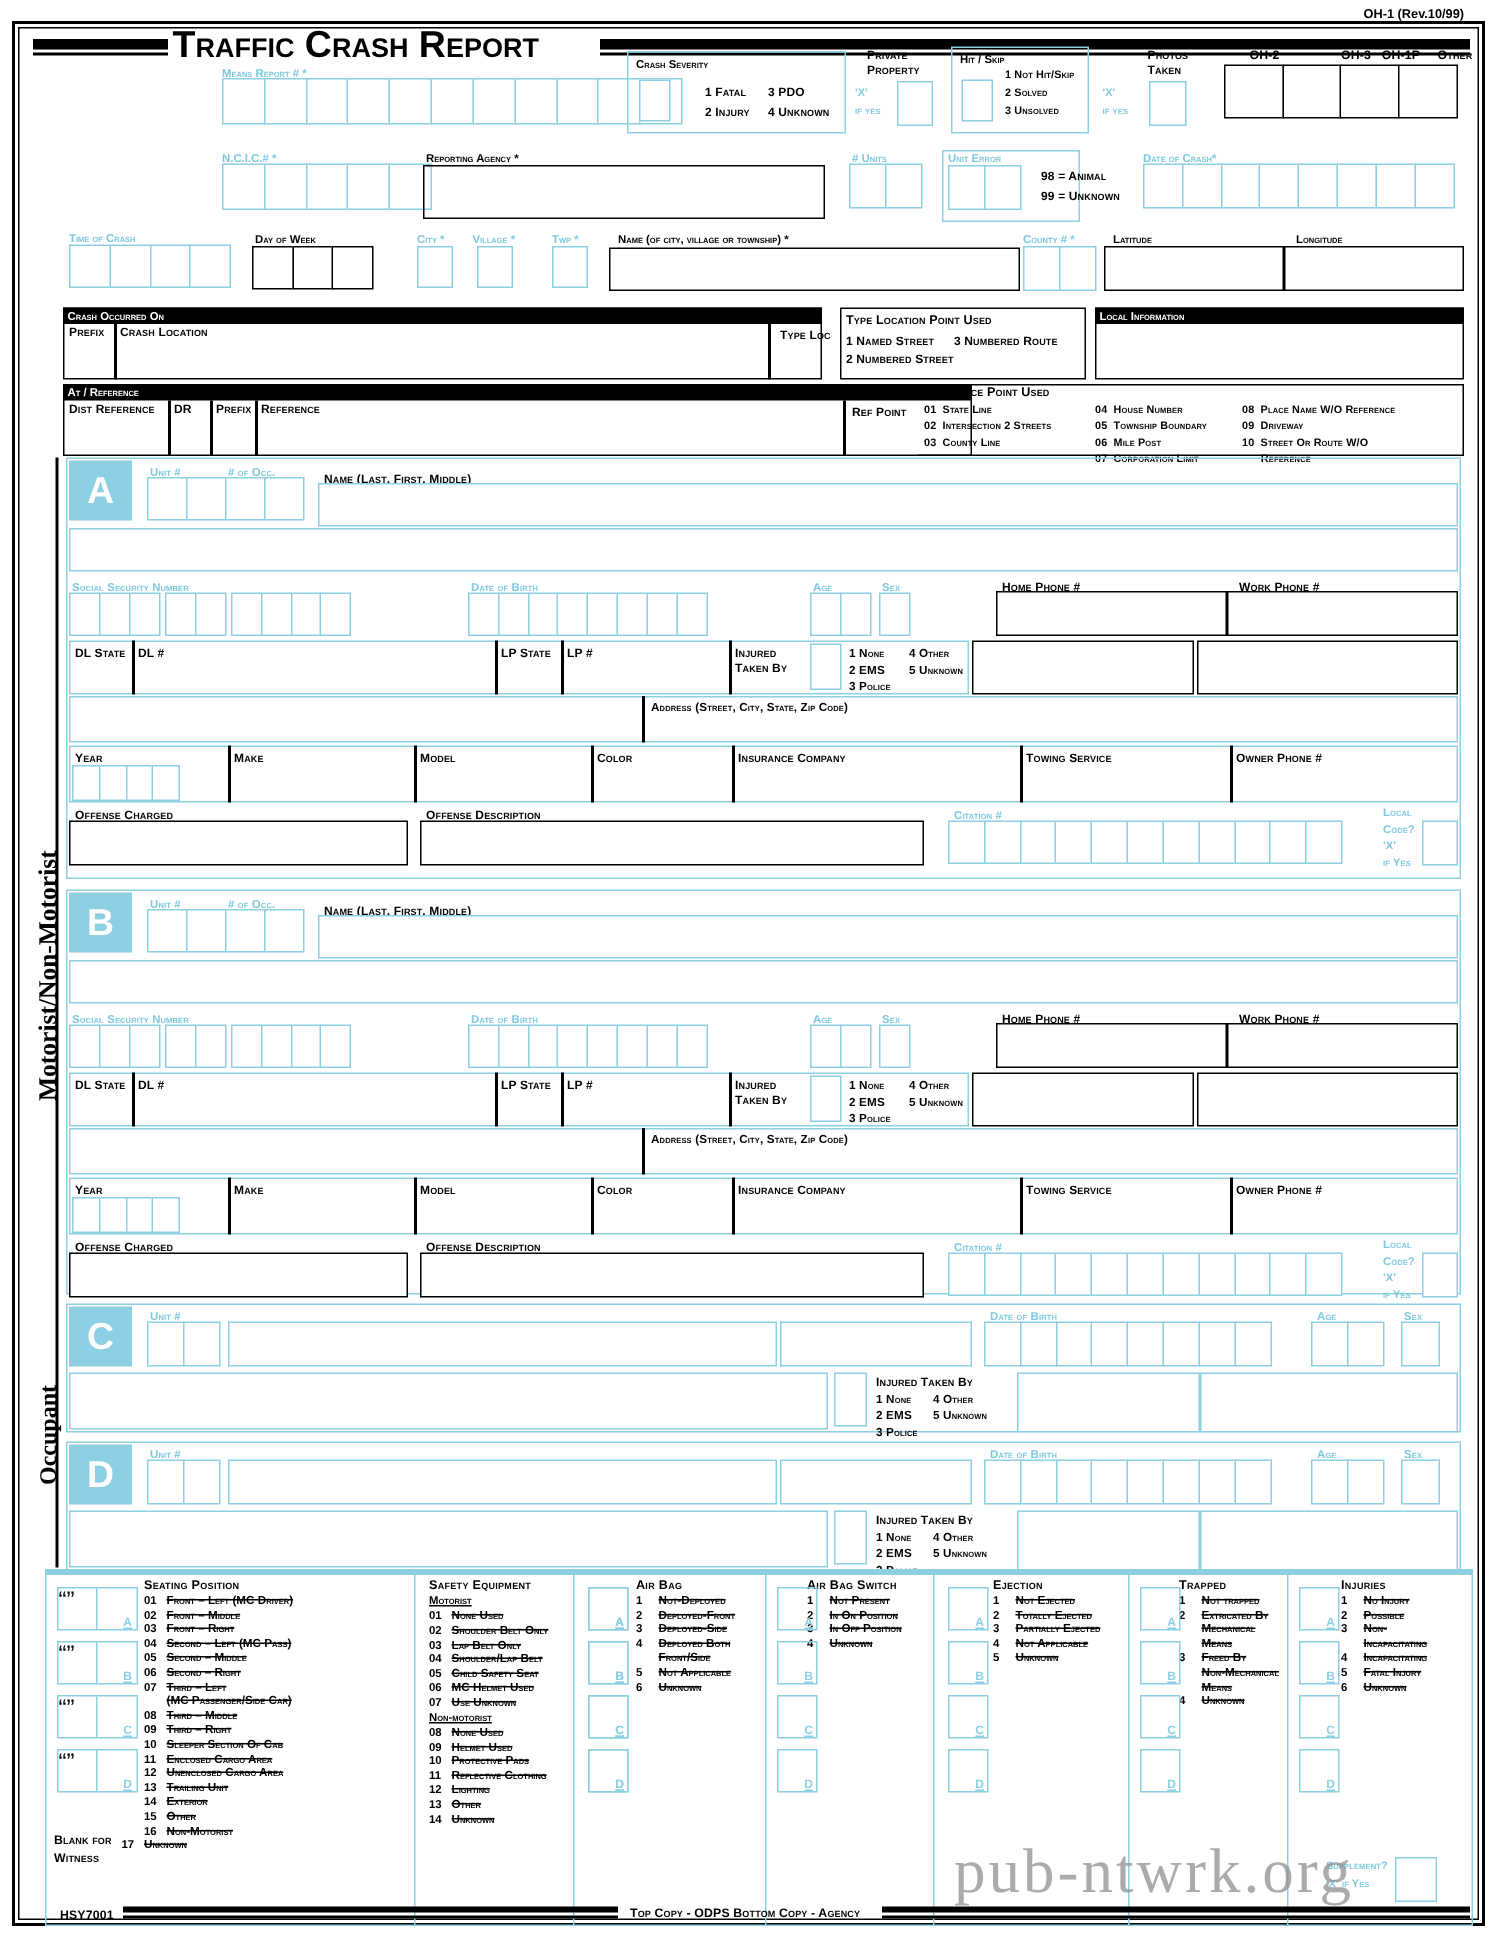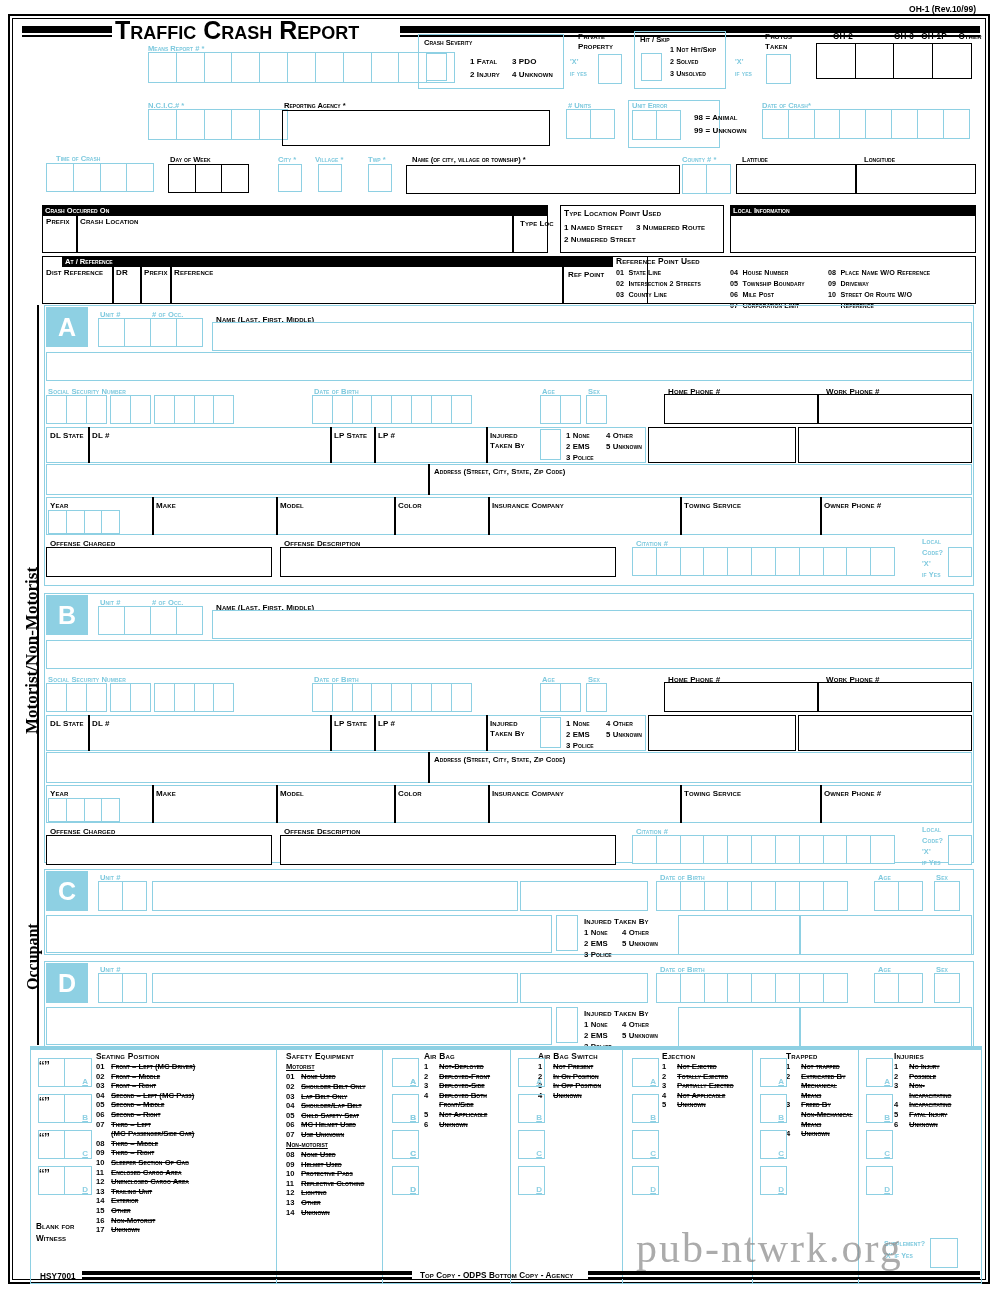--- a/index.html
+++ b/index.html
@@ -187,21 +187,21 @@
       <i style="width: 27px; height: 30px;"></i>
       <i style="width: 27px; height: 30px;"></i>
       <i style="width: 27px; height: 30px;"></i>
       <i style="width: 27px; height: 30px;"></i>
       <i style="width: 27px; height: 30px;"></i>
       <i style="width: 27px; height: 30px;"></i>
       <i style="width: 27px; height: 30px;"></i>
       <i style="width: 27px; height: 30px;"></i>
     </div>
 
-  <div class="hbox-t cy" style="left:46px;top:154px;margin-left:10px;">Time of Crash</div>
+  <div class="hbox-t cy" style="left:46px;top:154px;">Time of Crash</div>
   <div class="comb" id="comb-time" style="left:46px;top:163px;">
       <i style="width: 28px; height: 29px;"></i>
       <i style="width: 28px; height: 29px;"></i>
       <i style="width: 28px; height: 29px;"></i>
       <i style="width: 28px; height: 29px;"></i>
     </div>
 
   <div class="hbox-t bk" style="left:170px;top:155px;">Day of Week</div>
   <div class="comb blk" id="comb-dow" style="left:168px;top:164px;">
       <i style="width: 28px; height: 29px;"></i>
@@ -241,21 +241,21 @@
   <div class="ab b-blk" style="left:560px;top:205px;width:164px;height:48px;"></div>
   <div class="ab sc bk" style="left:564px;top:208px;font-size:8.4px;font-weight:bold;">Type Location Point Used</div>
   <div class="ab lbl2 sc" style="left:564px;top:224px;">1 Named Street</div>
   <div class="ab lbl2 sc" style="left:564px;top:236px;">2 Numbered Street</div>
   <div class="ab lbl2 sc" style="left:636px;top:224px;">3 Numbered Route</div>
 
   <div class="ab b-blk" style="left:730px;top:205px;width:246px;height:48px;"></div>
   <div class="band" style="left:730px;top:205px;width:246px;height:11px;">Local Information</div>
 
   <div class="ab b-blk" style="left:42px;top:256px;width:606px;height:48px;"></div>
-  <div class="band" style="left:42px;top:256px;width:551px;height:11px;margin-left:20px;">At / Reference</div>
+  <div class="band" style="left:42px;top:256px;width:606px;height:11px;">At / Reference</div>
   <div class="ab lbl2 sc bk" style="left:46px;top:269px;">Dist Reference</div>
   <div class="vsepb" style="left:112px;top:267px;height:37px;"></div>
   <div class="ab lbl2 sc bk" style="left:116px;top:269px;">DR</div>
   <div class="vsepb" style="left:140px;top:267px;height:37px;"></div>
   <div class="ab lbl2 sc bk" style="left:144px;top:269px;">Prefix</div>
   <div class="vsepb" style="left:170px;top:267px;height:37px;"></div>
   <div class="ab lbl2 sc bk" style="left:174px;top:269px;">Reference</div>
   <div class="vsepb" style="left:562px;top:267px;height:37px;"></div>
   <div class="ab lbl2 sc bk" style="left:568px;top:271px;">Ref Point</div>
 
@@ -679,21 +679,21 @@
         <s>Exterior</s>
       </div>
       <div class="ab crow" style="left:96px;top:1205.9999999999986px;width:160px;">
         <b style="font-size:7.6px;">15</b>
         <s>Other</s>
       </div>
       <div class="ab crow" style="left:96px;top:1215.5999999999985px;width:160px;">
         <b style="font-size:7.6px;">16</b>
         <s>Non-Motorist</s>
       </div>
-      <div class="ab crow" style="left:96px;top:1225.1999999999985px;width:160px;align-items:center;">
+      <div class="ab crow" style="left:81px;top:1225.1999999999985px;width:160px;align-items:center;">
         <b style="font-size:7.6px;">17</b>
         <s>Unknown</s>
       </div>
       <div class="abcd2" style="left:38px;top:1058px;">
         <q></q>
         <u>A</u>
       </div>
       <div class="abcd2" style="left:38px;top:1094px;">
         <q></q>
         <u>B</u>

